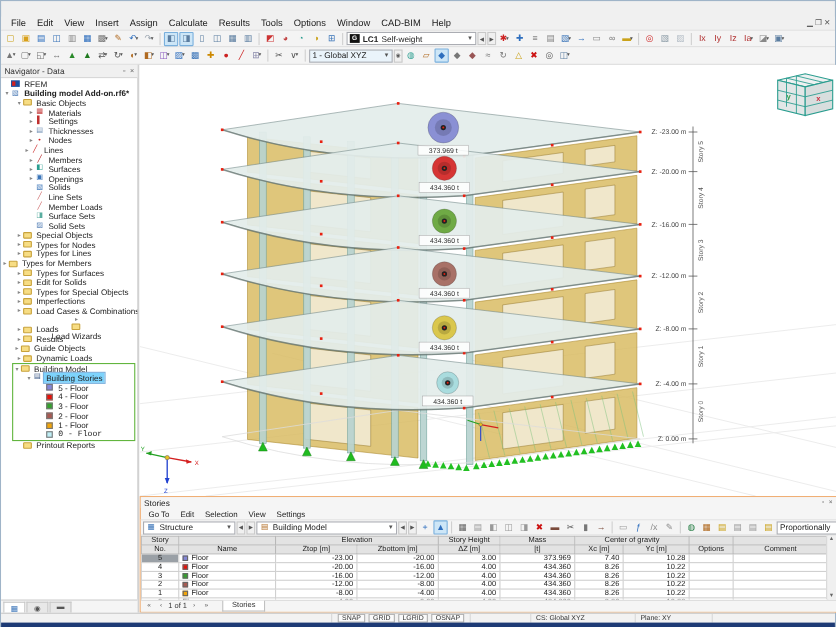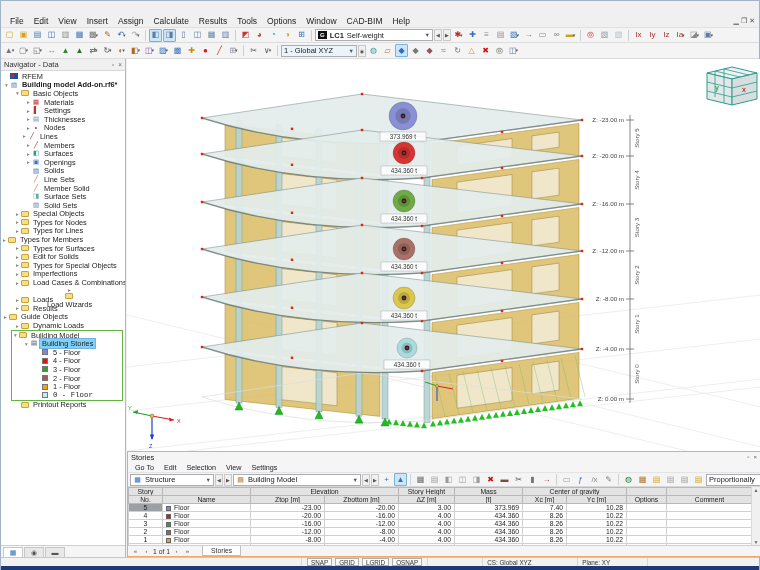--- a/index.html
+++ b/index.html
@@ -468,21 +468,21 @@
           <span class="lbl" style="padding: 0px 2px;">Solids</span>
         </div>
         <div class="trow" style="padding-left: 24px;">
           <span class="arrow"></span>
           <span class="tico" style="color: rgb(204, 102, 102);">╱</span>
           <span class="lbl" style="padding: 0px 2px;">Line Sets</span>
         </div>
         <div class="trow" style="padding-left: 24px;">
           <span class="arrow"></span>
           <span class="tico" style="color: rgb(204, 102, 102);">╱</span>
-          <span class="lbl" style="padding: 0px 2px;">Member Solid</span>
+          <span class="lbl" style="padding: 0px 2px;">Member Loads</span>
         </div>
         <div class="trow" style="padding-left: 24px;">
           <span class="arrow"></span>
           <span class="tico" style="color: rgb(90, 173, 160);">◨</span>
           <span class="lbl" style="padding: 0px 2px;">Surface Sets</span>
         </div>
         <div class="trow" style="padding-left: 24px;">
           <span class="arrow"></span>
           <span class="tico" style="color: rgb(90, 132, 184);">▨</span>
           <span class="lbl" style="padding: 0px 2px;">Solid Sets</span>
@@ -564,21 +564,21 @@
           </span>
           <span class="lbl" style="padding: 0px 2px;">Loads</span>
         </div>
         <div class="trow" style="padding-left: 13px;">
           <span class="arrow">▸</span>
           <span class="tico">
             <span class="ico-folder"></span>
           </span>
           <span class="lbl" style="padding: 0px 2px;">Results</span>
         </div>
-        <div class="trow" style="padding-left: 1px;">
+        <div class="trow" style="padding-left: 11px;">
           <span class="arrow">▸</span>
           <span class="tico">
             <span class="ico-folder"></span>
           </span>
           <span class="lbl" style="padding: 0px 2px;">Guide Objects</span>
         </div>
         <div class="trow" style="padding-left: 13px;">
           <span class="arrow">▸</span>
           <span class="tico">
             <span class="ico-folder"></span>

